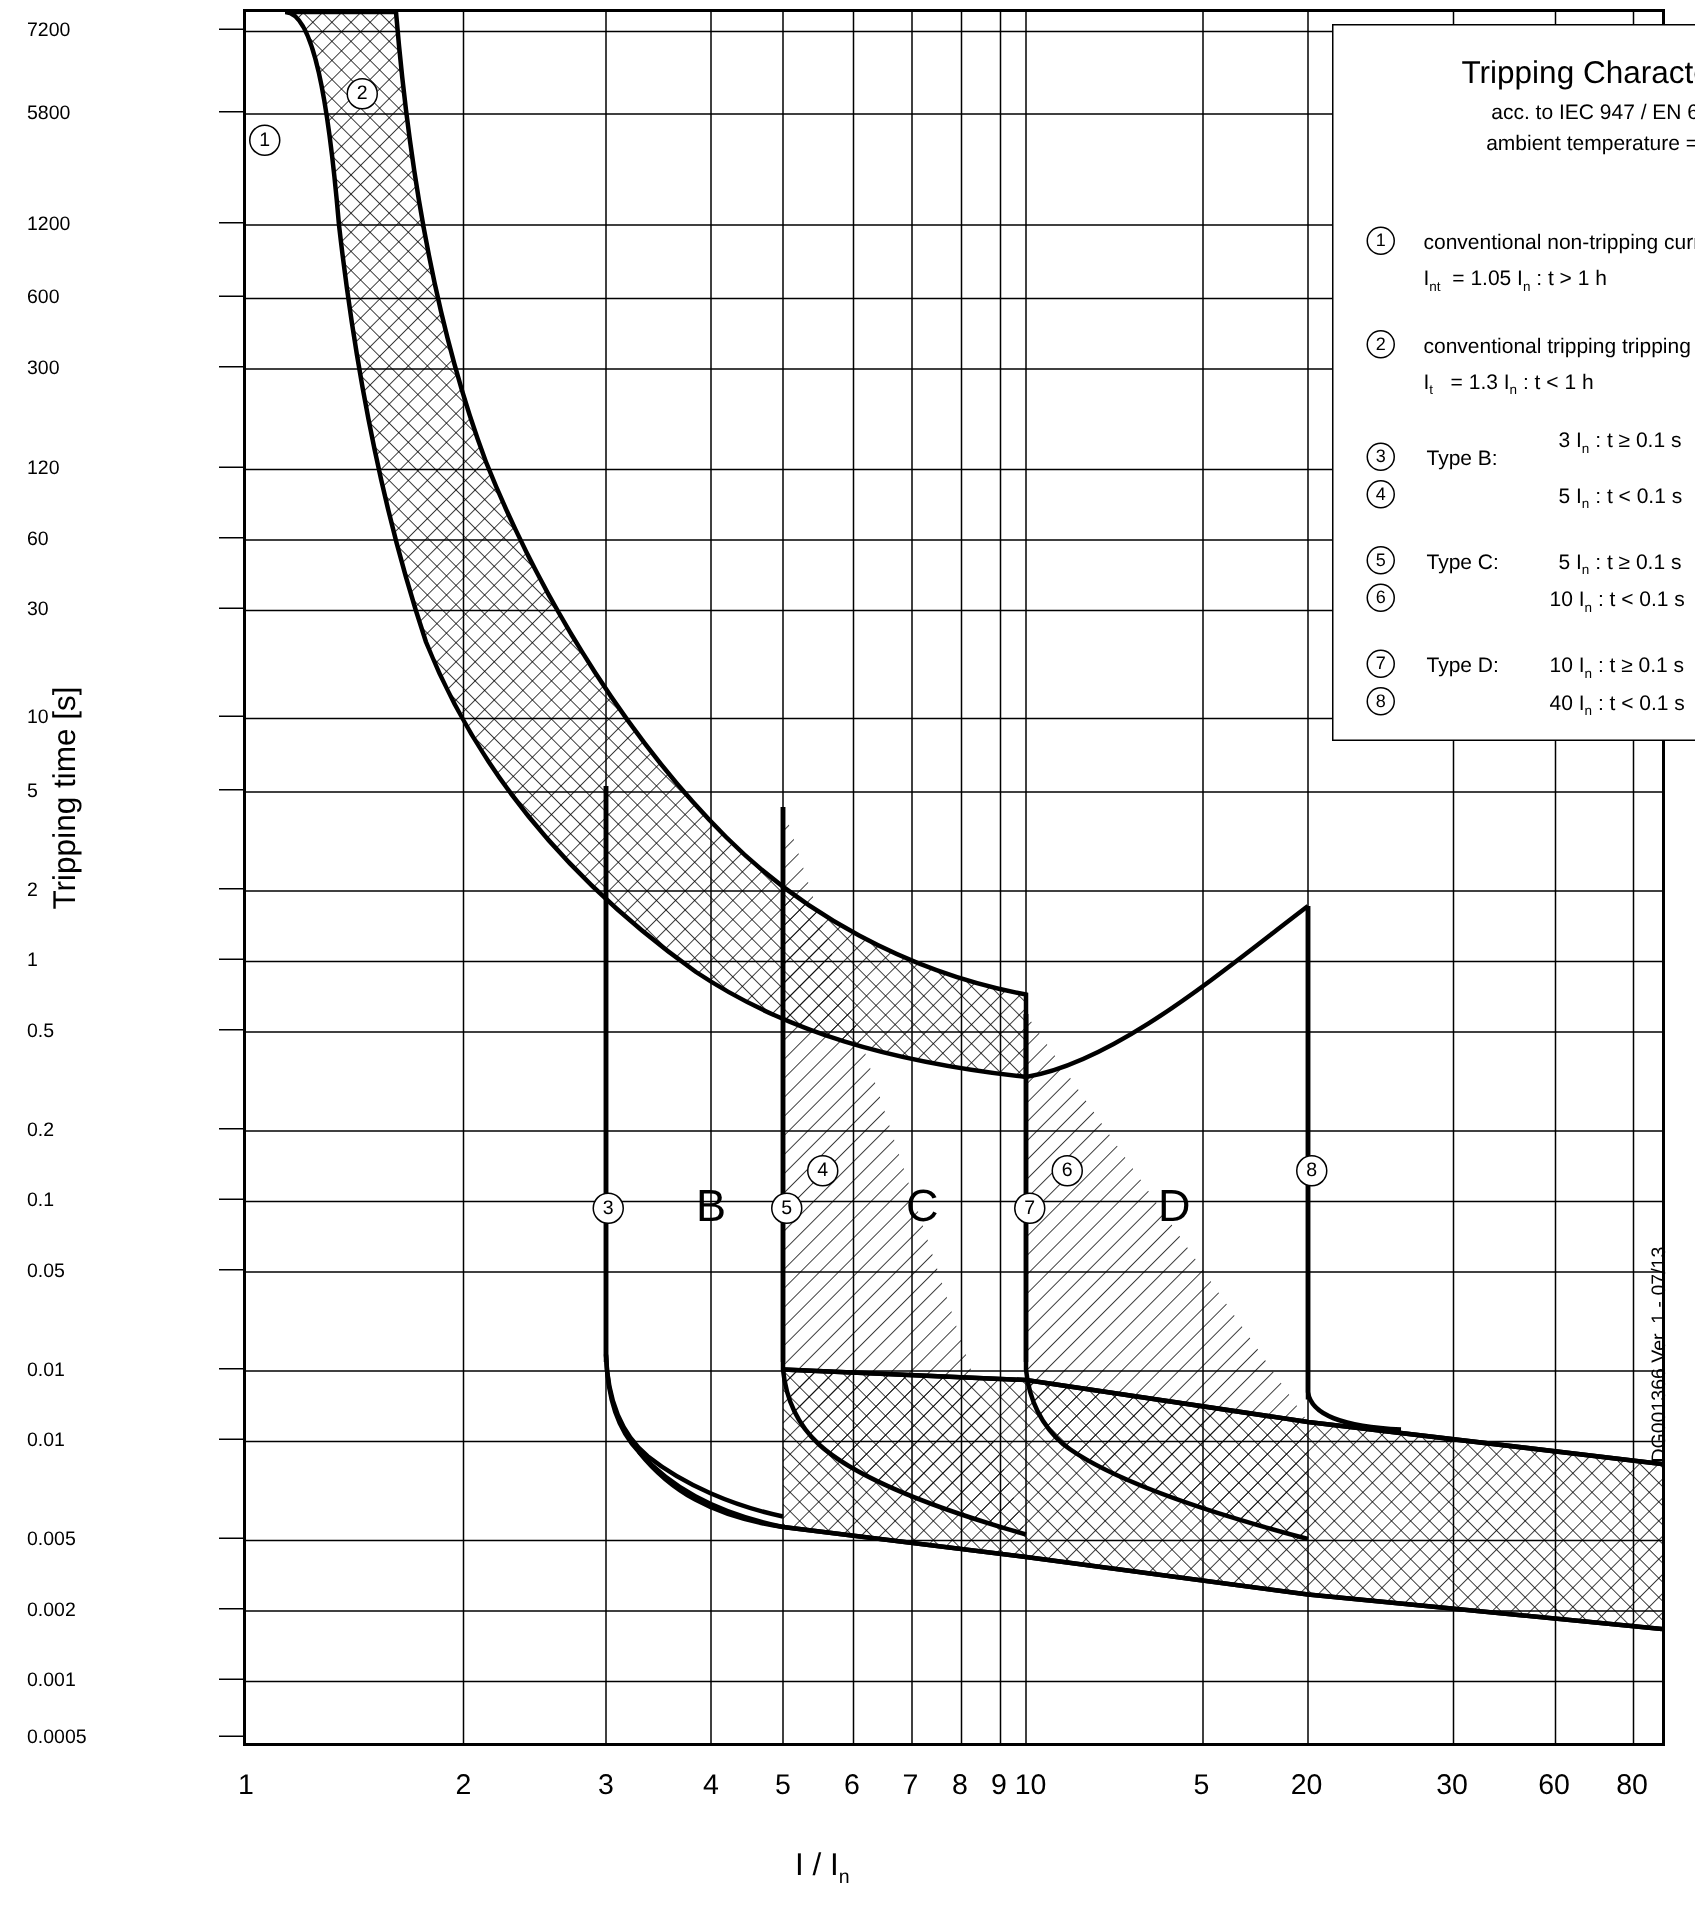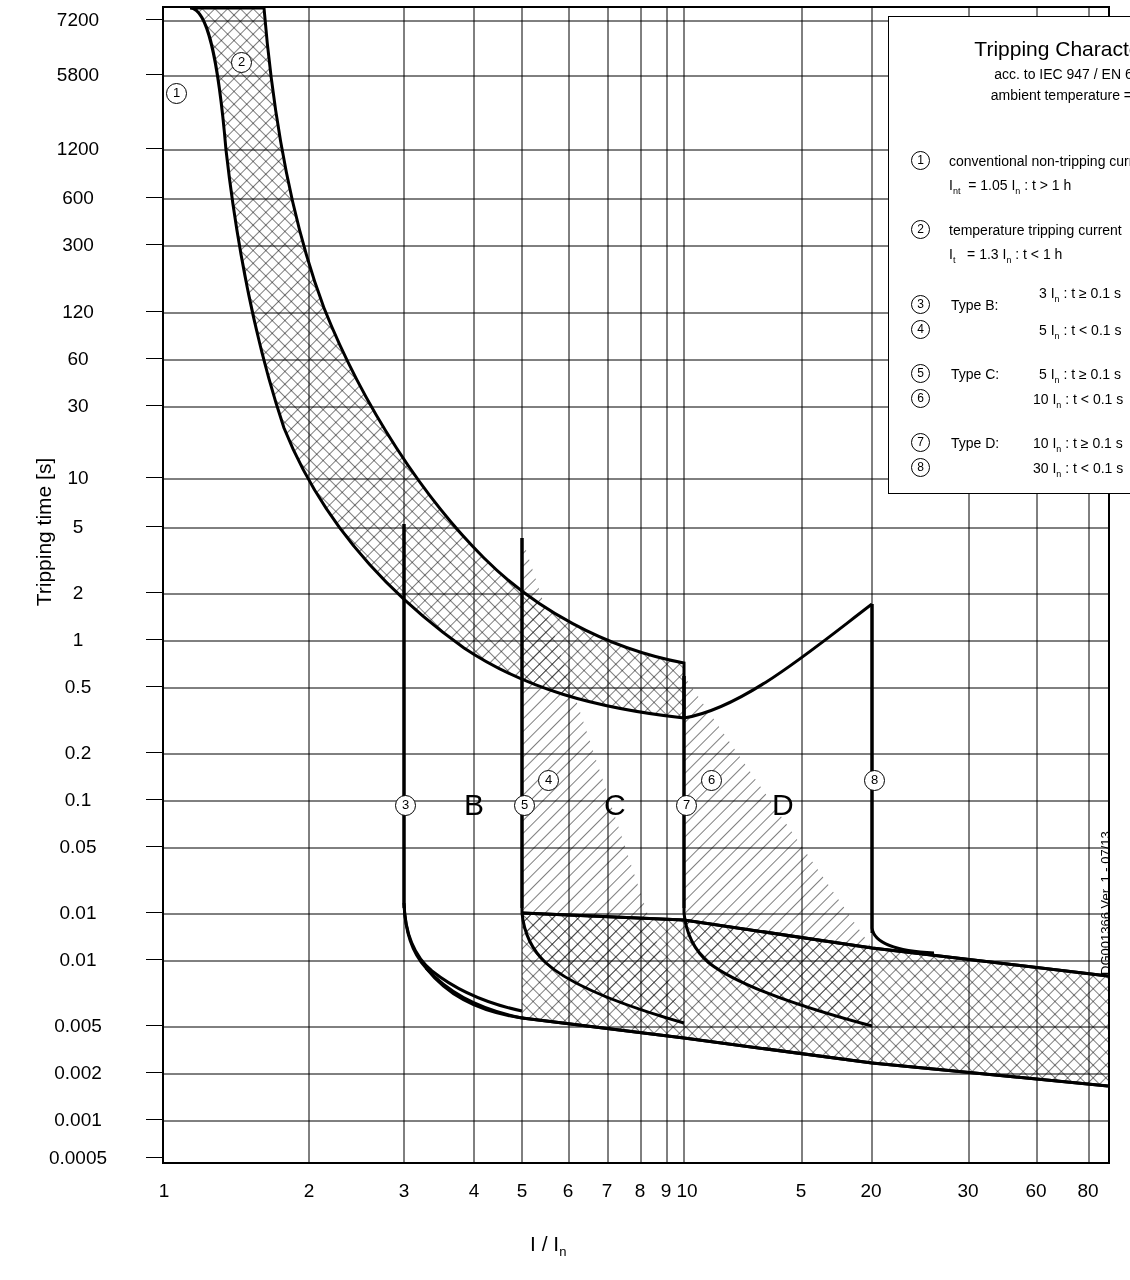--- a/index.html
+++ b/index.html
@@ -1,20 +1,20 @@
 <!DOCTYPE html>
 <html><head>
 <meta charset="utf-8">
 <style>
   html,body{margin:0;padding:0;background:#fff;}
   body{width:1130px;height:1280px;font-family:"Liberation Sans",sans-serif;color:#000;position:relative;overflow:hidden;}
 
   
   #plot-area{position:absolute;left:162px;top:6px;width:948px;height:1158px;border:2px solid #000;box-sizing:border-box;background:#fff;}
-  .ylabel{position:absolute;text-align:center;font-size:19px;line-height:19px;width:120px;left:18px;}
+  .ylabel{position:absolute;text-align:left;font-size:13px;line-height:19px;width:120px;left:18px;}
   .ytick{position:absolute;left:146px;width:16px;height:1px;background:#000;}
 
   
   .xlabel{position:absolute;top:1180px;font-size:19px;text-align:center;width:60px;}
 
   
   #y-axis-title{position:absolute;left:-86px;top:520px;width:260px;transform:rotate(-90deg);transform-origin:center center;text-align:center;font-size:21px;}
   #x-axis-title{position:absolute;left:530px;top:1232px;font-size:21px;}
 
   
@@ -214,21 +214,21 @@
     <div class="legend-row" style="left:60px;top:160px">
       <span>I</span><span class="sub">nt</span>
       &nbsp;<span>= 1.05 I</span><span class="sub">n</span>
       <span>: t &gt; 1 h</span>
     </div>
 
     <div class="legend-row" style="left:22px;top:203px">
       <span class="num-circle">2</span>
     </div>
     <div class="legend-row" style="left:60px;top:205px">
-      <span>temperature tripping current</span>
+      <span>conventional tripping tripping</span>
     </div>
     <div class="legend-row" style="left:60px;top:229px">
       <span>I</span><span class="sub">t</span>
       &nbsp;&nbsp;<span>= 1.3 I</span><span class="sub">n</span>
       <span>: t &lt; 1 h</span>
     </div>
 
     <div class="legend-row" style="left:22px;top:278px">
       <span class="num-circle">3</span>
     </div>
@@ -269,21 +269,21 @@
     <div class="legend-row" style="left:62px;top:418px">Type D:</div>
     <div class="legend-row" style="left:144px;top:418px">
       <span>10 I</span><span class="sub">n</span>
       <span>: t ≥ 0.1 s</span>
     </div>
 
     <div class="legend-row" style="left:22px;top:441px">
       <span class="num-circle">8</span>
     </div>
     <div class="legend-row" style="left:144px;top:443px">
-      <span>30 I</span><span class="sub">n</span>
+      <span>40 I</span><span class="sub">n</span>
       <span>: t &lt; 0.1 s</span>
     </div>
   </div>
 </div>
 
 <div>
   <div class="xlabel" style="left:134px">1</div>
   <div class="xlabel" style="left:279px">2</div>
   <div class="xlabel" style="left:374px">3</div>
   <div class="xlabel" style="left:444px">4</div>

